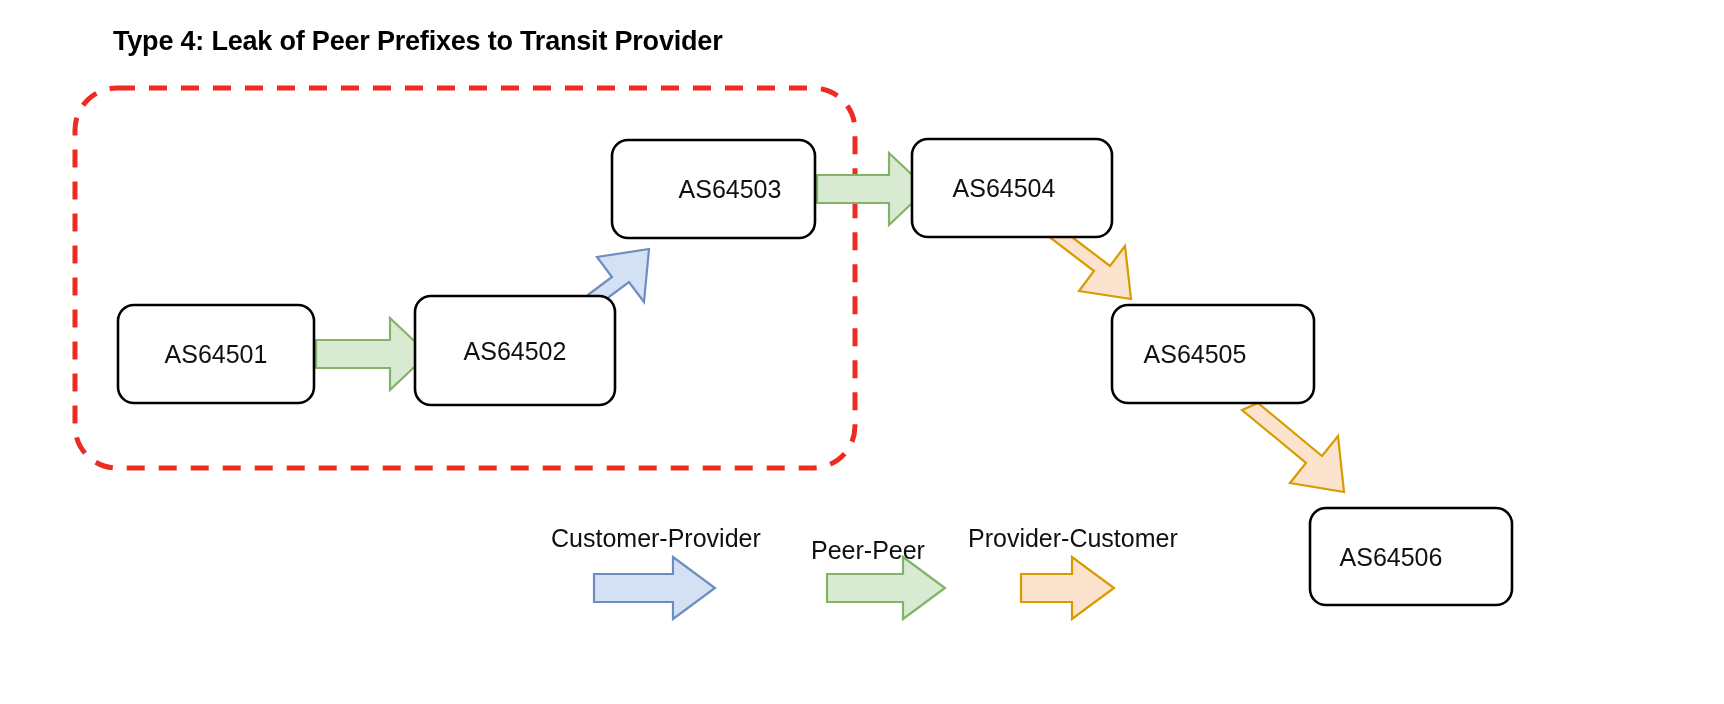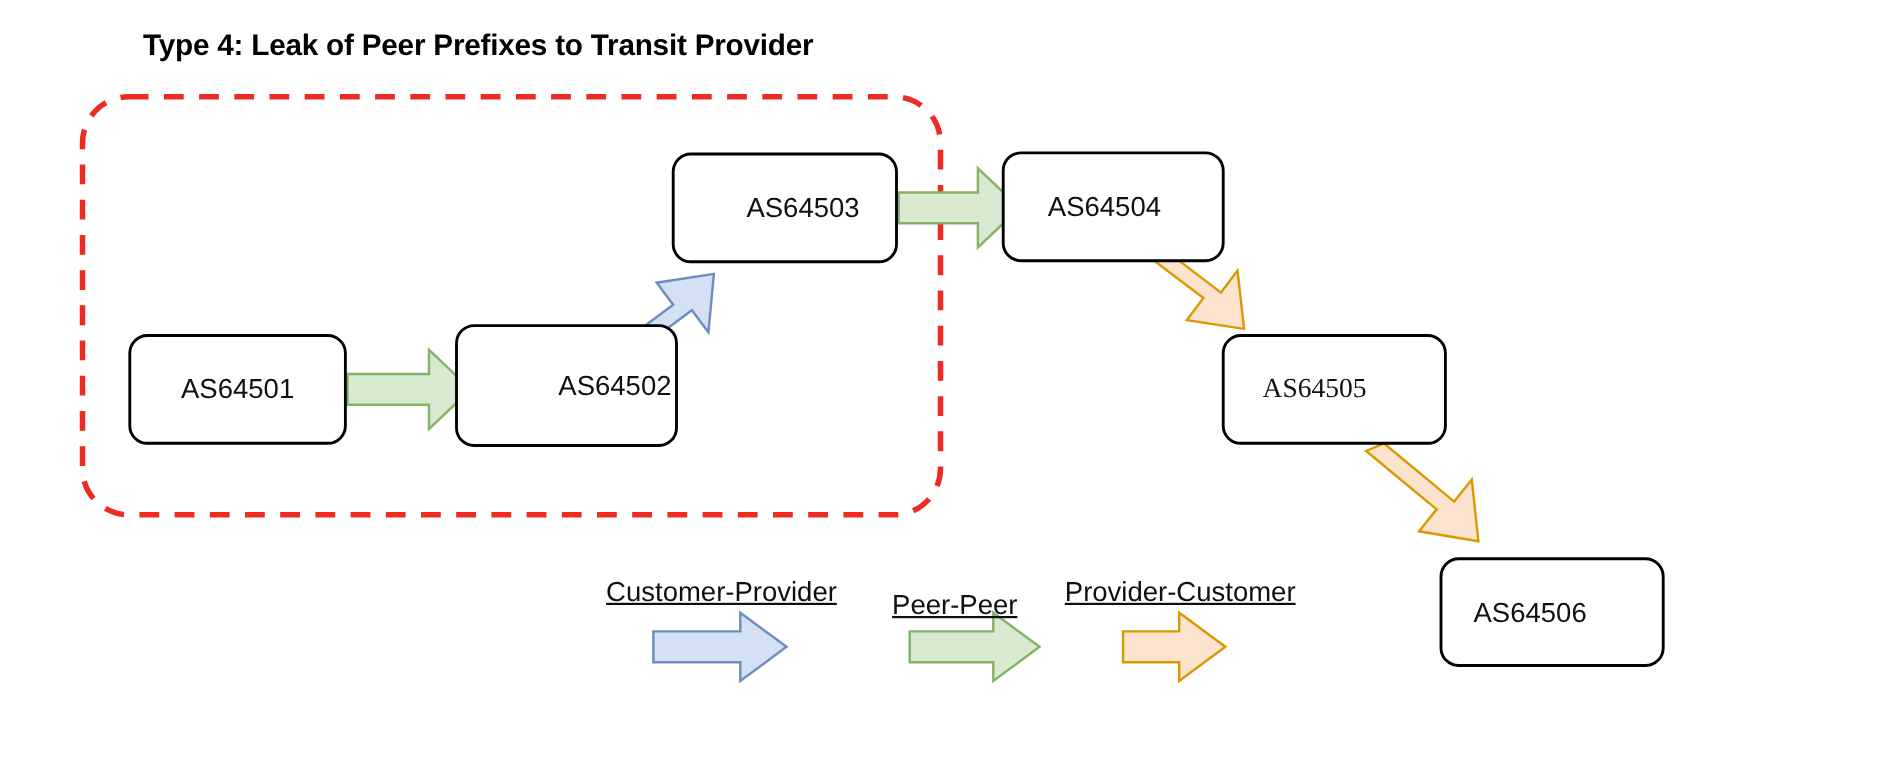--- a/index.html
+++ b/index.html
@@ -15,42 +15,41 @@
     font-family: "Liberation Sans", sans-serif;
   }
   #canvas {
     position: absolute;
     left: 0; top: 0;
     width: 1724px;
     height: 704px;
   }
   #title {
     position: absolute;
-    left: 130px;
+    left: 113px;
     top: 26px;
     font-size: 27px;
     font-weight: bold;
     color: #000000;
     letter-spacing: -0.2px;
     white-space: nowrap;
   }
   .node-label {
     position: absolute;
     font-size: 25px;
     color: #0f0f14;
     white-space: nowrap;
     text-align: center;
     pointer-events: none;
   }
   .legend-label {
     position: absolute;
     font-size: 25px;
     color: #0f0f14;
     white-space: nowrap;
-    text-decoration: underline;
   }
 </style>
 </head>
 <body>
 
 <svg id="canvas" viewBox="0 0 1724 704" xmlns="http://www.w3.org/2000/svg">
 
   <rect x="75" y="88" width="780" height="380" rx="42" ry="42" fill="none" stroke="#ee2b22" stroke-width="5" stroke-dasharray="18 14" stroke-linecap="butt"></rect>
 
   <g>
@@ -87,21 +86,21 @@
     <polygon points="827,574 903,574 903,557 945,588 903,619 903,602 827,602" fill="#d9ead3" stroke="#82b366" stroke-width="2.2" stroke-linejoin="miter"></polygon>
   </g>
   <g>
     <polygon points="1021,574 1072,574 1072,557 1114,588 1072,619 1072,602 1021,602" fill="#fbe3cd" stroke="#d79b00" stroke-width="2.2" stroke-linejoin="miter"></polygon>
   </g>
 </svg>
 
 <div id="title">Type 4: Leak of Peer Prefixes to Transit Provider</div>
 
 <div class="node-label" style="left:118px; top:340px; width:196px;">AS64501</div>
-<div class="node-label" style="left:415px; top:337px; width:200px;margin-left:44px;">AS64502</div>
+<div class="node-label" style="left:415px; top:337px; width:200px;">AS64502</div>
 <div class="node-label" style="left:612px; top:175px; width:236px;">AS64503</div>
 <div class="node-label" style="left:912px; top:174px; width:184px;">AS64504</div>
-<div class="node-label" style="left:1112px; top:340px; width:166px;font-family:Liberation Serif, serif;">AS64505</div>
+<div class="node-label" style="left:1112px; top:340px; width:166px;">AS64505</div>
 <div class="node-label" style="left:1310px; top:543px; width:162px;">AS64506</div>
 
 <div class="legend-label" style="left:551px; top:524px;">Customer-Provider</div>
 <div class="legend-label" style="left:811px; top:536px;">Peer-Peer</div>
 <div class="legend-label" style="left:968px; top:524px;">Provider-Customer</div>
 
 </body></html>

